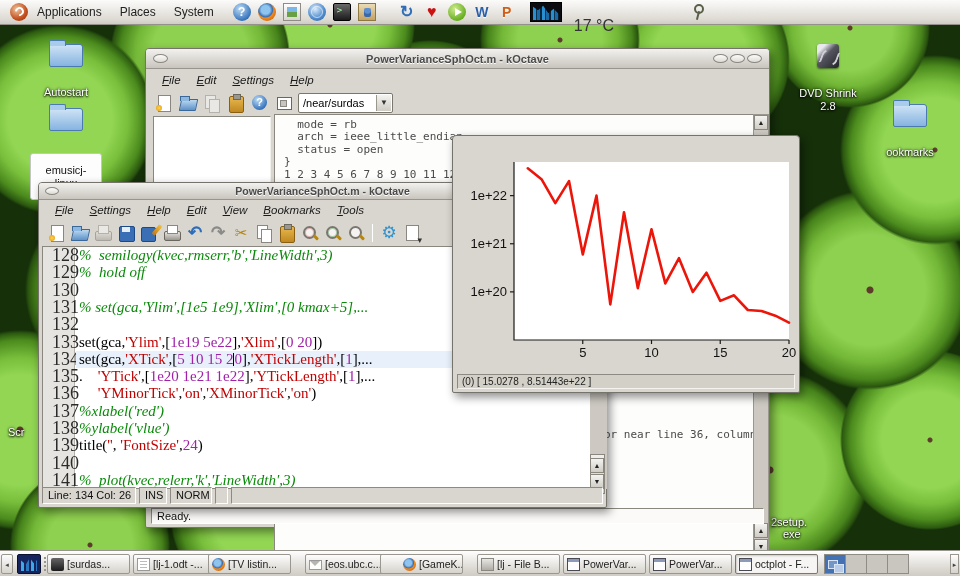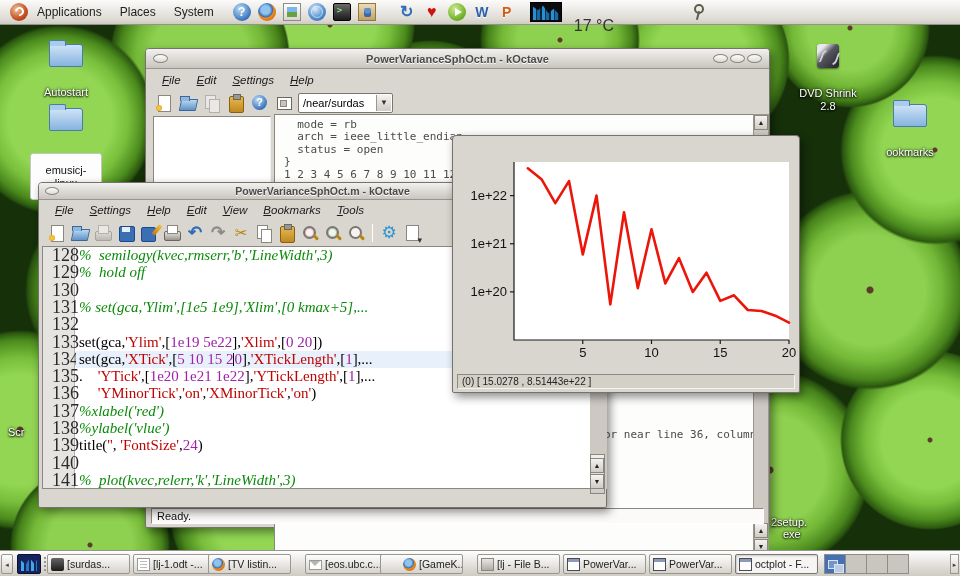--- a/index.html
+++ b/index.html
@@ -350,20 +350,27 @@
         <div class="erow" style="top: 190.3px;"><span class="lnum">139</span><span class="lcode"><span class="tk-n">title(</span><span class="tk-s">''</span><span class="tk-n">, </span><span class="tk-s">'FontSize'</span><span class="tk-n">,</span><span class="tk-d">24</span><span class="tk-n">)</span></span></div>
         <div class="erow" style="top: 207.6px;"><span class="lnum">140</span><span class="lcode"></span></div>
         <div class="erow" style="top: 224.9px;"><span class="lnum">141</span><span class="lcode"><span class="tk-c">%  plot(kvec,relerr,'k','LineWidth',3)</span></span></div>
       </div>
   </div>
   <div class="vscroll">
     <span class="slider" style="top:208px;height:40px;"></span>
     <span class="sbtn" style="bottom:16px;">▲</span>
     <span class="sbtn" style="bottom:0;">▼</span>
   </div>
+  <div class="estatus">
+    <span class="sbox" style="width:94px;">Line: 134 Col: 26</span>
+    <span class="sbox" style="width:28px;">INS</span>
+    <span class="sbox" style="width:42px;">NORM</span>
+    <span class="sbox" style="width:13px;"></span>
+    <span class="sbox grow"></span>
+  </div>
 </div>
 
 <div class="window" id="figure">
   <div class="body">
     <svg id="plot-svg" width="348" height="218">
         <rect x="61" y="6" width="275" height="178" fill="#ffffff"></rect>
         <path d="M61,6 V184 H336" stroke="#1a1a1a" stroke-width="1.2" fill="none"></path>
         <line x1="57" y1="135.8784959620261" x2="61" y2="135.8784959620261" stroke="#1a1a1a" stroke-width="1.2"></line>
         <text x="54" y="140.3784959620261" text-anchor="end" font-size="13" font-family="Liberation Sans, sans-serif" fill="#111">1e+20</text>
         <line x1="57" y1="87.75699192405223" x2="61" y2="87.75699192405223" stroke="#1a1a1a" stroke-width="1.2"></line>

